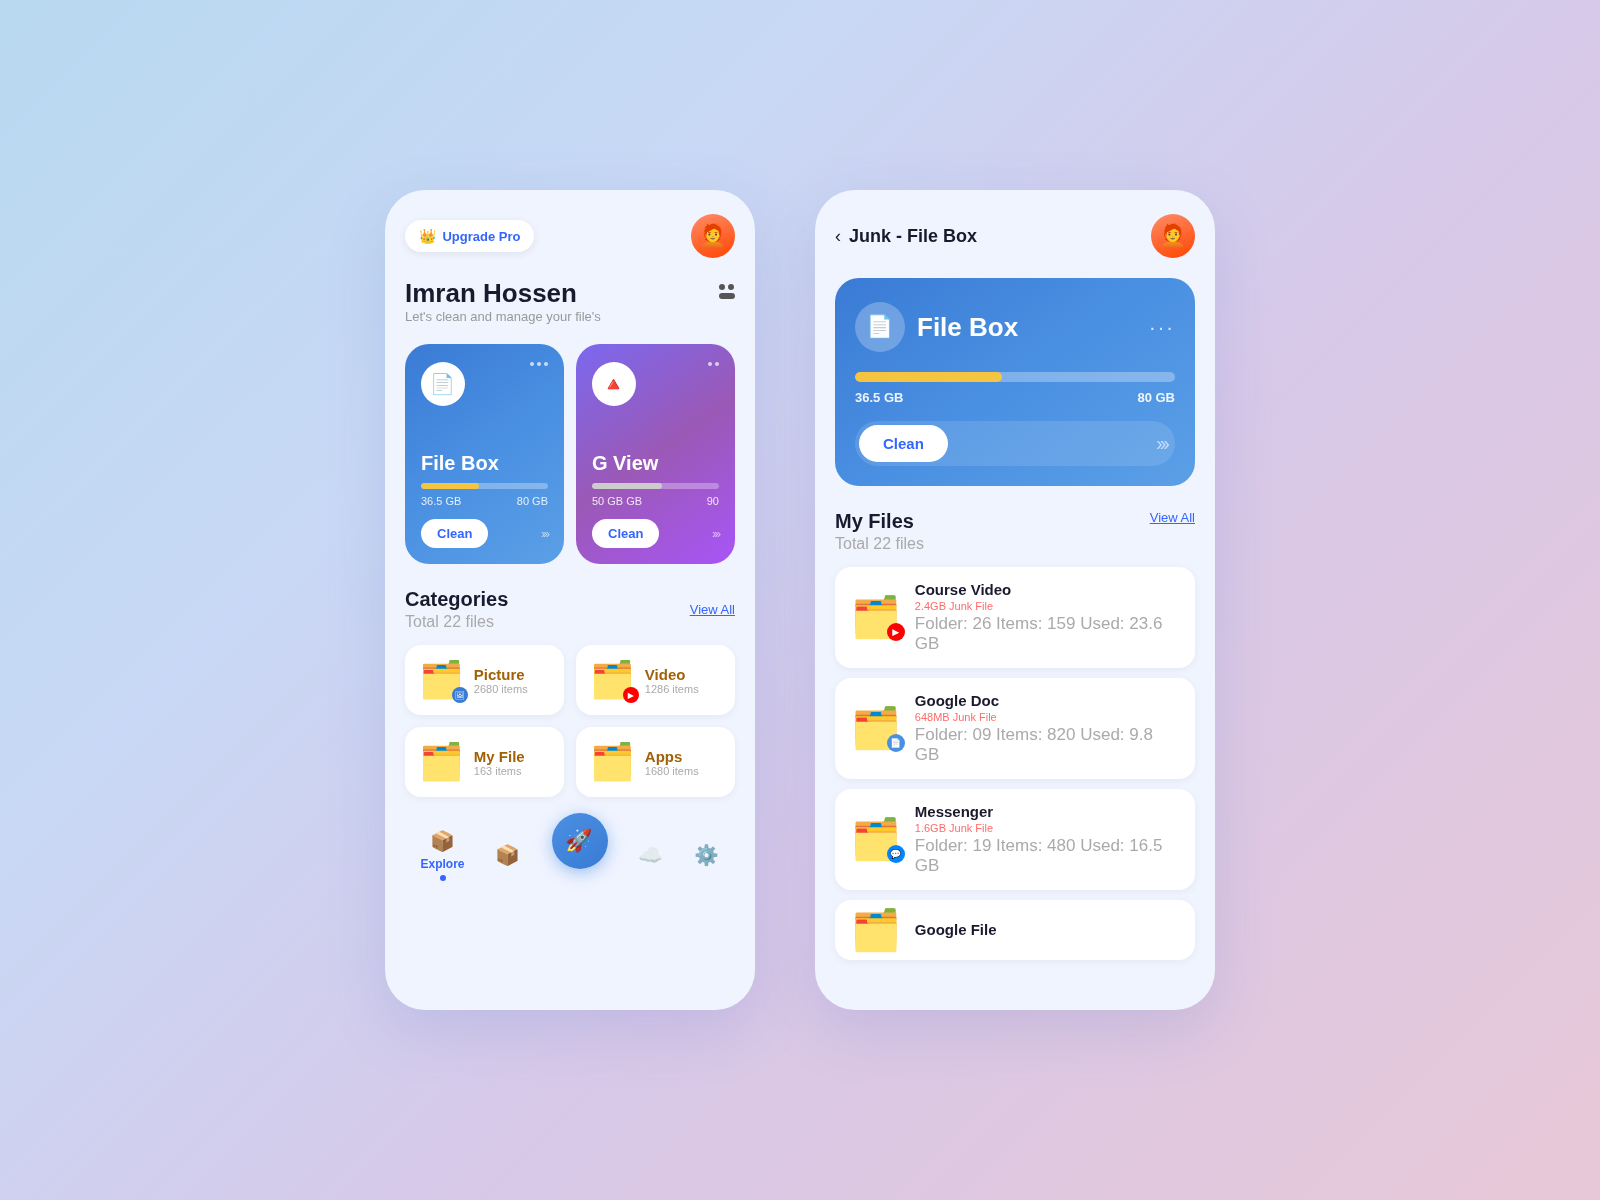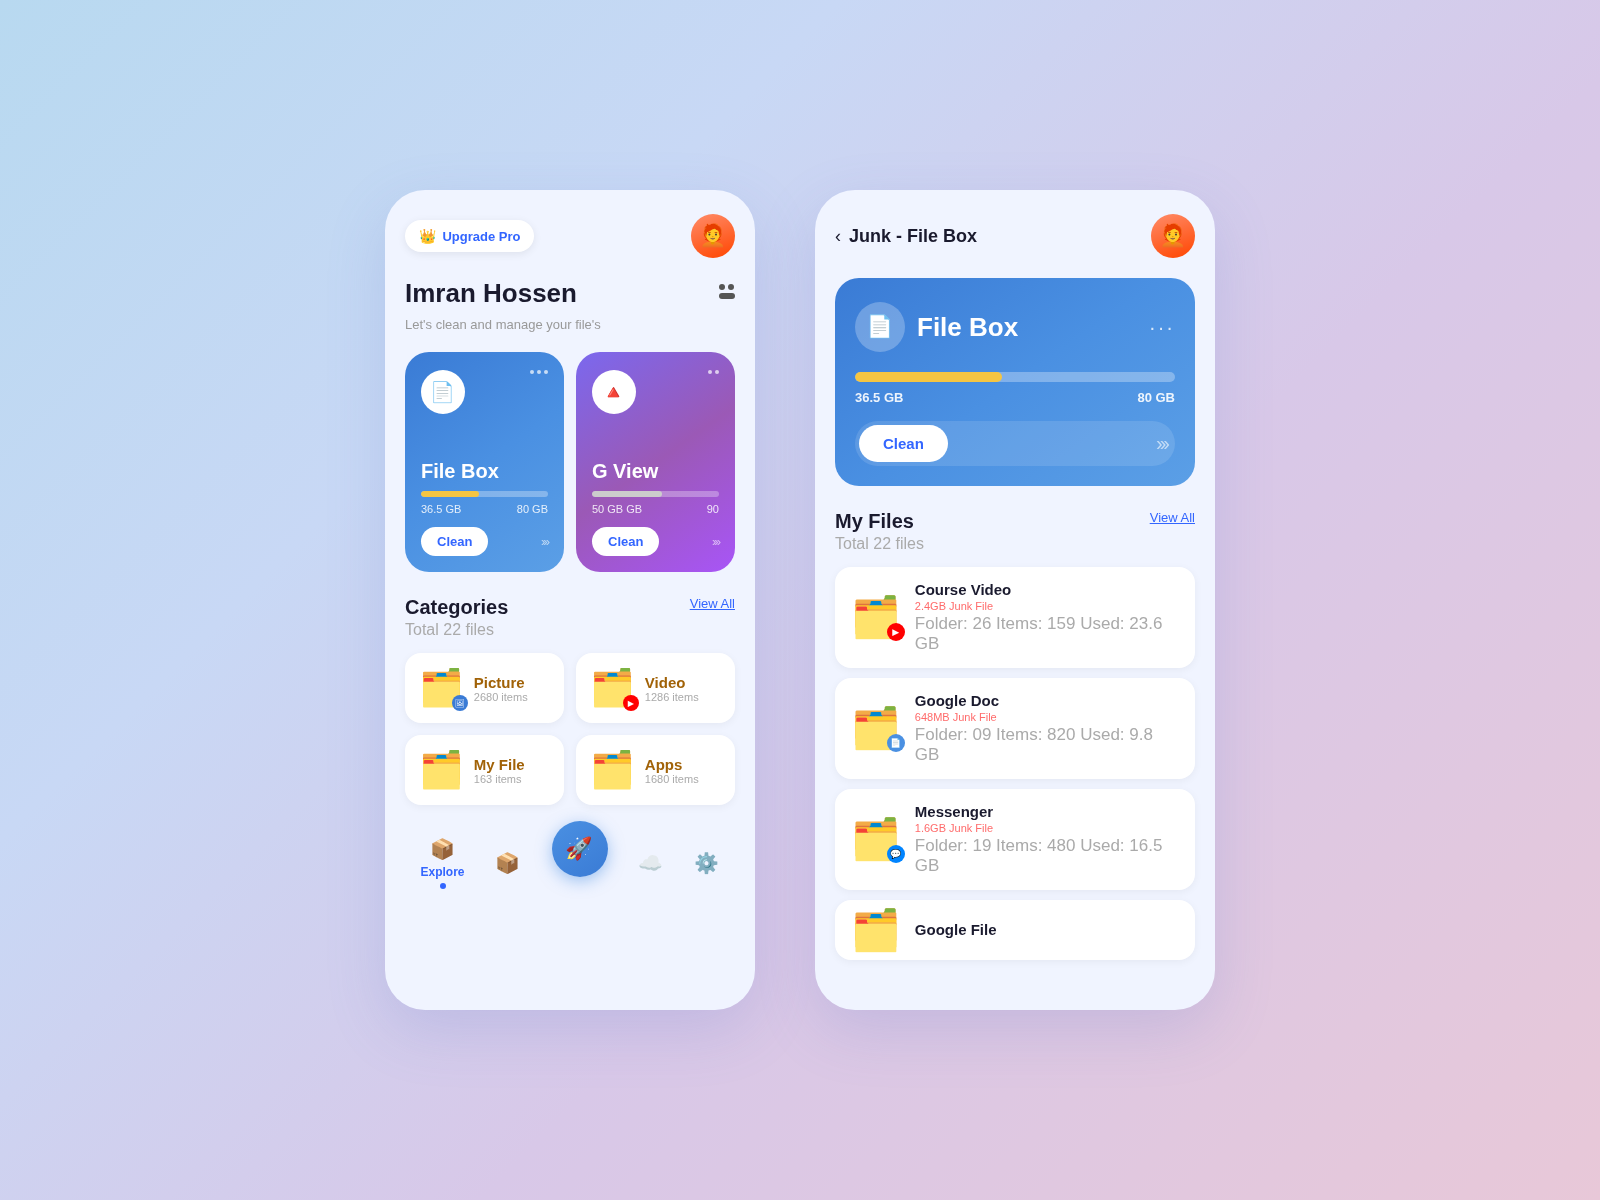--- a/index.html
+++ b/index.html
@@ -100,21 +100,21 @@
 
     .greeting-name {
       font-size: 26px;
       font-weight: 700;
       color: #1a1a2e;
     }
 
     .greeting-sub {
       font-size: 13px;
       color: #999;
-      margin-top: 8px;
+      margin-top: 0;
     }
 
     .menu-icon {
       position: absolute;
       right: 0;
       top: 6px;
       display: flex;
       flex-direction: column;
       gap: 3px;
       cursor: pointer;
@@ -241,21 +241,21 @@
     .clean-row {
       display: flex;
       align-items: center;
       justify-content: space-between;
     }
 
     
     .section-header {
       display: flex;
       justify-content: space-between;
-      align-items: flex-start;
+      align-items: center;
       margin-bottom: 14px;
     }
 
     .section-title {
       font-size: 20px;
       font-weight: 700;
       color: #1a1a2e;
     }
 
     .section-sub {

